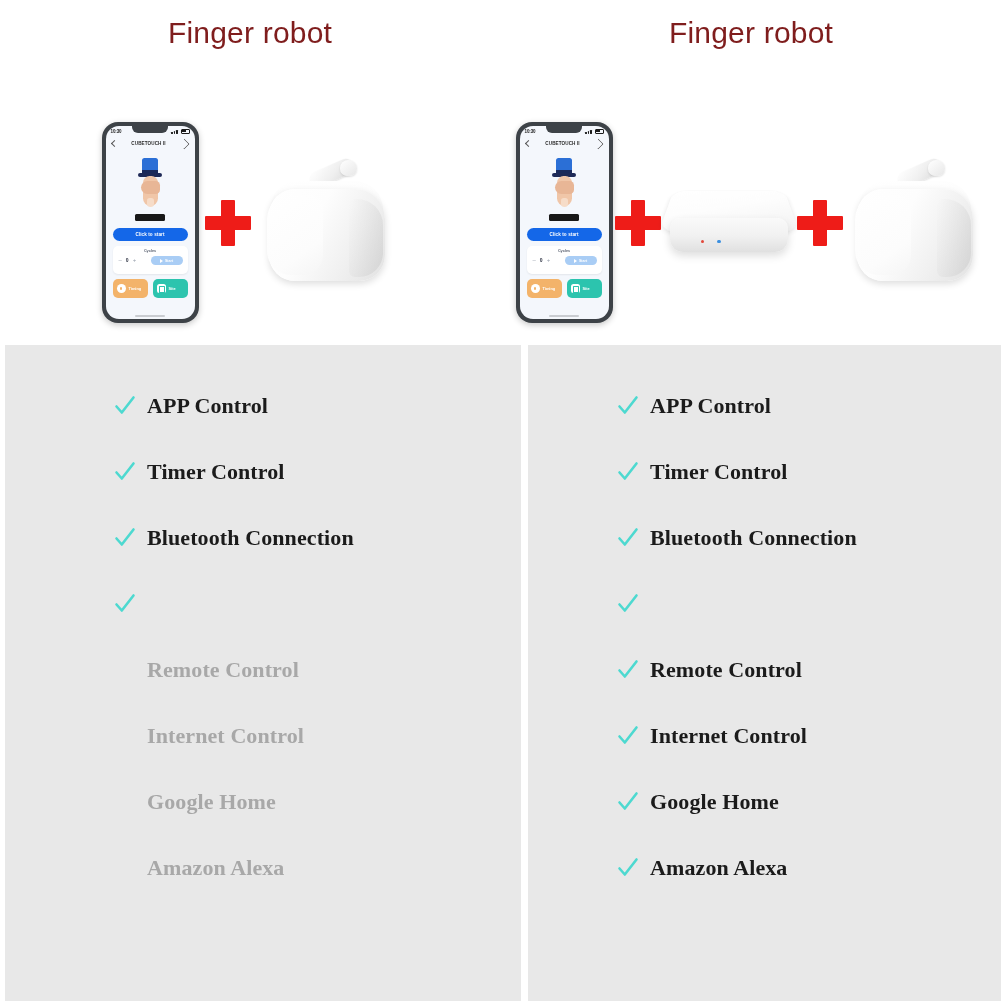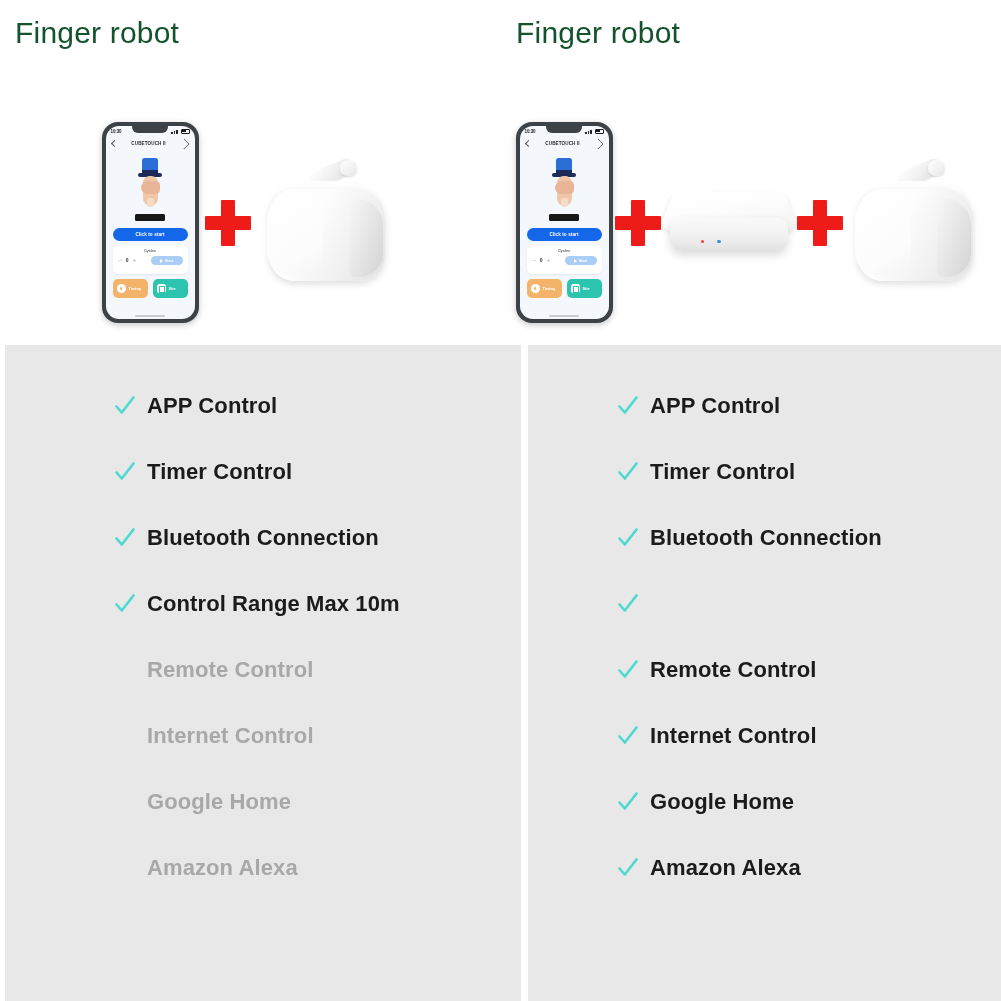--- a/index.html
+++ b/index.html
@@ -29,25 +29,25 @@
     top: 0;
     width: 500px;
     height: 345px;
   }
   .hero-col.left  { left: 0px; }
   .hero-col.right { left: 501px; }
 
   .headline {
     position: absolute;
     top: 18px;
-    left: 15px;
+    left: 0;
     width: 100%;
-    text-align: left;
+    text-align: center;
     line-height: 1.0;
-    color: #14532d;
+    color: #7f1d1d;
   }
   .headline .l1 {
     display: block;
     font-size: 30px;
     font-weight: 400;
     letter-spacing: 0.2px;
   }
   .headline .l2 {
     display: block;
     font-size: 30px;
@@ -490,20 +490,21 @@
     position: absolute;
     top: 345px; left: 0;
     width: 1001px;
     height: 656px;
   }
   .panel {
     position: absolute;
     top: 0;
     height: 656px;
     background: #e8e8e8;
+    font-family: Liberation Serif, serif;
   }
   .panel.left  { left: 5px;   width: 516px; }
   .panel.right { left: 528px; width: 473px; }
 
   .feature-list {
     position: absolute;
     top: 28px;
     left: 0;
     width: 100%;
   }
@@ -735,21 +736,20 @@
             </svg>
           </span>
           <span class="flabel">Bluetooth Connection</span>
         </div>
         <div class="feature">
           <span class="check">
             <svg width="24" height="24" viewBox="0 0 24 24" fill="none">
               <path d="M3.5 12.5 L8.8 18.5 L20.5 3.5" stroke="#4dd9d0" stroke-width="2.6" stroke-linecap="round" stroke-linejoin="round"></path>
             </svg>
           </span>
-          <span class="flabel">Control Range Max 10m</span>
         </div>
         <div class="feature off">
           <span class="check">
             <svg width="24" height="24" viewBox="0 0 24 24" fill="none">
               <path d="M3.5 12.5 L8.8 18.5 L20.5 3.5" stroke="#4dd9d0" stroke-width="2.6" stroke-linecap="round" stroke-linejoin="round"></path>
             </svg>
           </span>
           <span class="flabel">Remote Control</span>
         </div>
         <div class="feature off">

